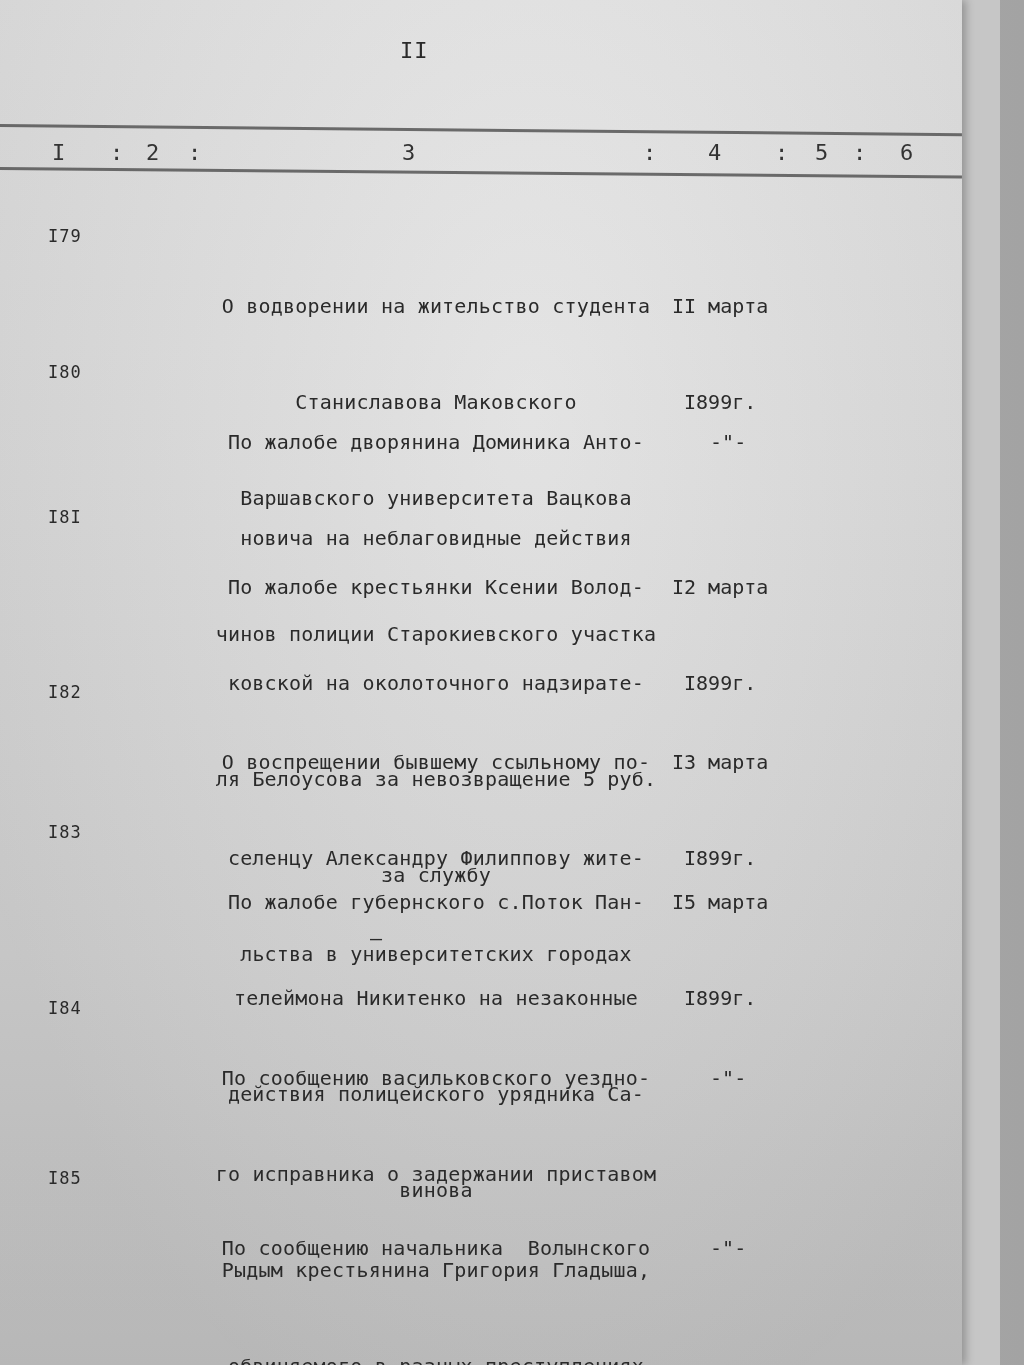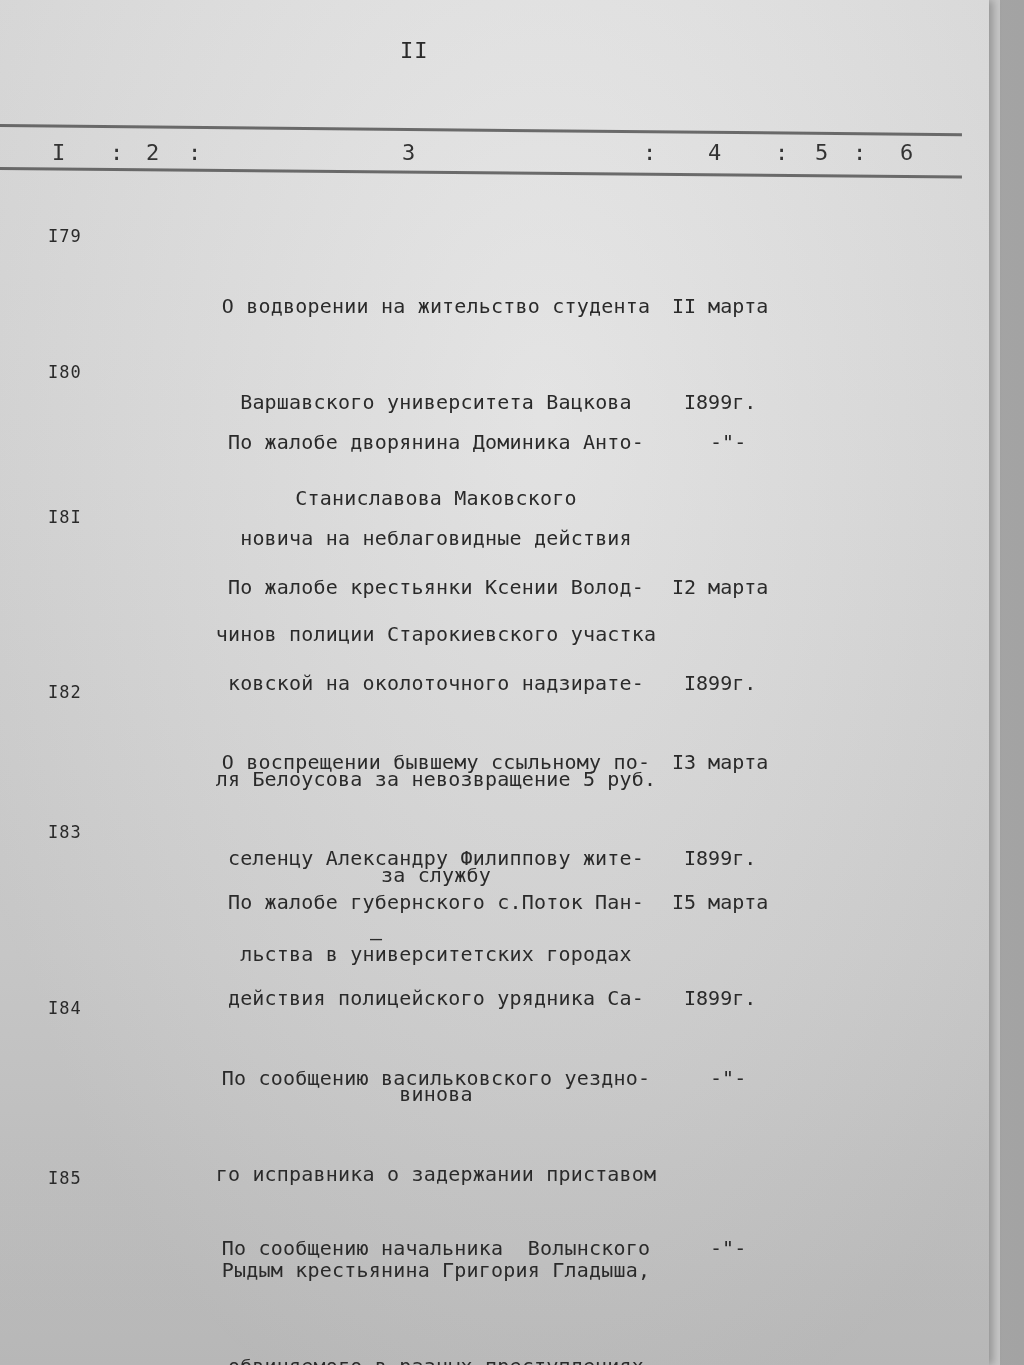--- a/index.html
+++ b/index.html
@@ -27,21 +27,20 @@
       width: 1000px; height: 1365px;
       background: #c6c6c6;
     }
     .page {
       position: absolute;
       left: 0; top: 0;
       width: 962px; height: 1365px;
       background: linear-gradient(180deg, #e3e3e3 0%, #dcdcdc 35%, #d2d2d2 70%, #c2c2c2 100%);
       box-shadow: 4px 0 8px rgba(0,0,0,0.25);
       overflow: hidden;
-      padding-left: 27px;
     }
     .page::before {
       content: "";
       position: absolute;
       inset: 0;
       background: radial-gradient(ellipse at 55% 30%, rgba(255,255,255,0.18), rgba(0,0,0,0.06) 80%);
       pointer-events: none;
     }
     .page-number {
       position: absolute;
@@ -127,22 +126,22 @@
   <span class="col-head" style="left:708px">4</span>
   <span class="col-head" style="left:775px">:</span>
   <span class="col-head" style="left:815px">5</span>
   <span class="col-head" style="left:853px">:</span>
   <span class="col-head" style="left:900px">6</span>
 
   <div class="entry" style="top:226px">
     <span class="entry-num">I79</span>
     <div class="entry-desc">
       <span class="desc-line">О водворении на жительство студента</span>
+      <span class="desc-line">Станиславова Маковского</span>
       <span class="desc-line">Варшавского университета Вацкова</span>
-      <span class="desc-line">Станиславова Маковского</span>
     </div>
     <div class="entry-date">
       <span class="desc-line">II марта</span>
       <span class="desc-line">I899г.</span>
     </div>
   </div>
 
   <div class="entry" style="top:362px">
     <span class="entry-num">I80</span>
     <div class="entry-desc">
@@ -179,20 +178,21 @@
     <div class="entry-date">
       <span class="desc-line">I3 марта</span>
       <span class="desc-line">I899г.</span>
     </div>
   </div>
 
   <div class="entry" style="top:822px">
     <span class="entry-num">I83</span>
     <div class="entry-desc">
       <span class="desc-line">По жалобе губернского с.Поток Пан-</span>
+      <span class="desc-line">телеймона Никитенко на незаконные</span>
       <span class="desc-line">действия полицейского урядника Са-</span>
       <span class="desc-line">винова</span>
     </div>
     <div class="entry-date">
       <span class="desc-line">I5 марта</span>
       <span class="desc-line">I899г.</span>
     </div>
   </div>
 
   <span class="stray-dash">–</span>

